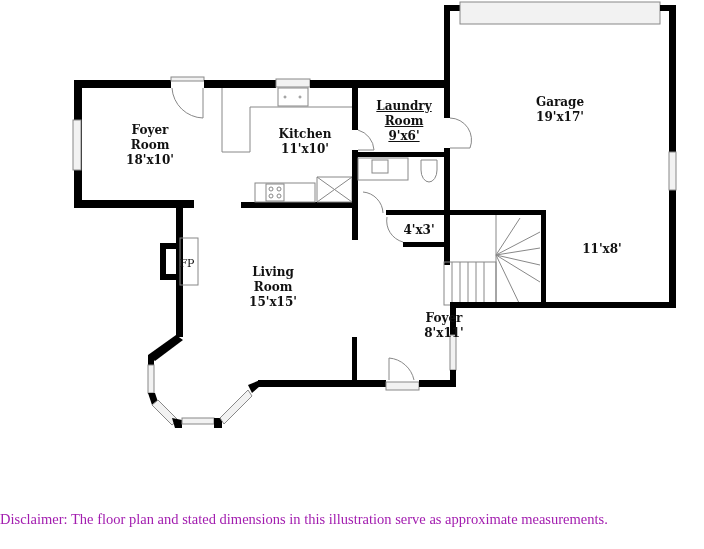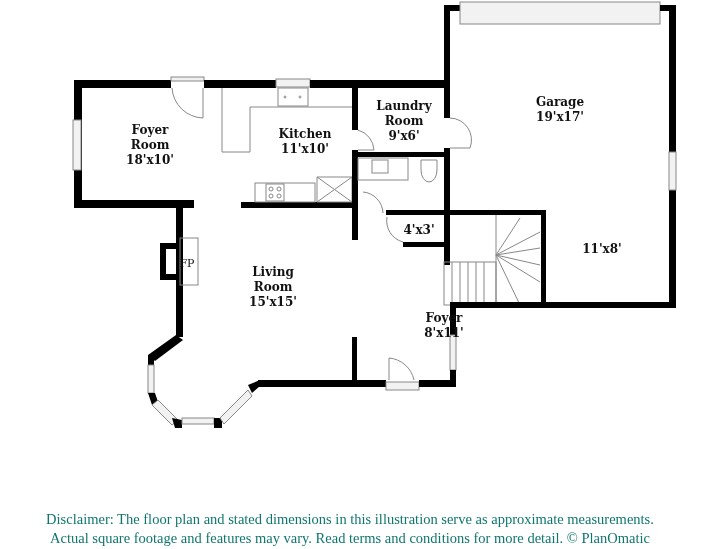--- a/index.html
+++ b/index.html
@@ -4,21 +4,21 @@
 <style>
   html, body { margin:0; padding:0; background:#ffffff; }
   body { width:704px; height:549px; position:relative; overflow:hidden; font-family:"DejaVu Serif", serif; }
   #plan { position:absolute; left:0; top:0; width:704px; height:500px; }
   .wall { fill:#000; }
   .thin { fill:none; stroke:#888; stroke-width:1; }
   .win { fill:#f2f2f2; stroke:#888; stroke-width:1; }
   .door { fill:none; stroke:#888; stroke-width:1; }
   .label { position:absolute; text-align:center; font-family:"DejaVu Serif", serif; font-weight:bold; font-size:12px; line-height:15px; color:#111; transform:translateX(-50%); white-space:nowrap; }
   .label.small { font-size:11px; font-weight:normal; }
-  #disclaimer { position:absolute; left:0; top:510px; width:700px; text-align:center; font-family:"Liberation Serif", serif; font-size:14.5px; line-height:19px; color:#0f766e; }
+  #disclaimer { position:absolute; left:0; top:510px; width:700px; font-family:"Liberation Serif", serif; font-size:14.5px; line-height:19px; color:#a21caf; }
 </style>
 </head>
 <body>
 
 <svg id="plan" viewBox="0 0 704 500" xmlns="http://www.w3.org/2000/svg">
 
   <g>
     <rect class="wall" x="74" y="80" width="97" height="8"></rect>
     <rect class="wall" x="74" y="80" width="8" height="128"></rect>
     <rect class="wall" x="74" y="200" width="120" height="8"></rect>
@@ -120,21 +120,21 @@
 
 <div class="label" style="left:150px; top:123px;">
   <div>Foyer</div>
   <div>Room</div>
   <div>18'x10'</div>
 </div>
 <div class="label" style="left:305px; top:127px;">
   <div>Kitchen</div>
   <div>11'x10'</div>
 </div>
-<div class="label" style="left:404px; top:99px;">
+<div class="label" style="left:404px; top:99px;text-decoration:underline;">
   <div>Laundry</div>
   <div>Room</div>
   <div>9'x6'</div>
 </div>
 <div class="label" style="left:560px; top:95px;">
   <div>Garage</div>
   <div>19'x17'</div>
 </div>
 <div class="label" style="left:419px; top:223px;">
   <div>4'x3'</div>
@@ -150,14 +150,13 @@
 <div class="label" style="left:404px; top:311px;margin-left:40px;">
   <div>Foyer</div>
   <div>8'x11'</div>
 </div>
 <div class="label small" style="left:187px; top:256px;">
   <div>FP</div>
 </div>
 
 <div id="disclaimer">
   <div>Disclaimer: The floor plan and stated dimensions in this illustration serve as approximate measurements.</div>
-  <div>Actual square footage and features may vary. Read terms and conditions for more detail. © PlanOmatic</div>
 </div>
 
 </body></html>

